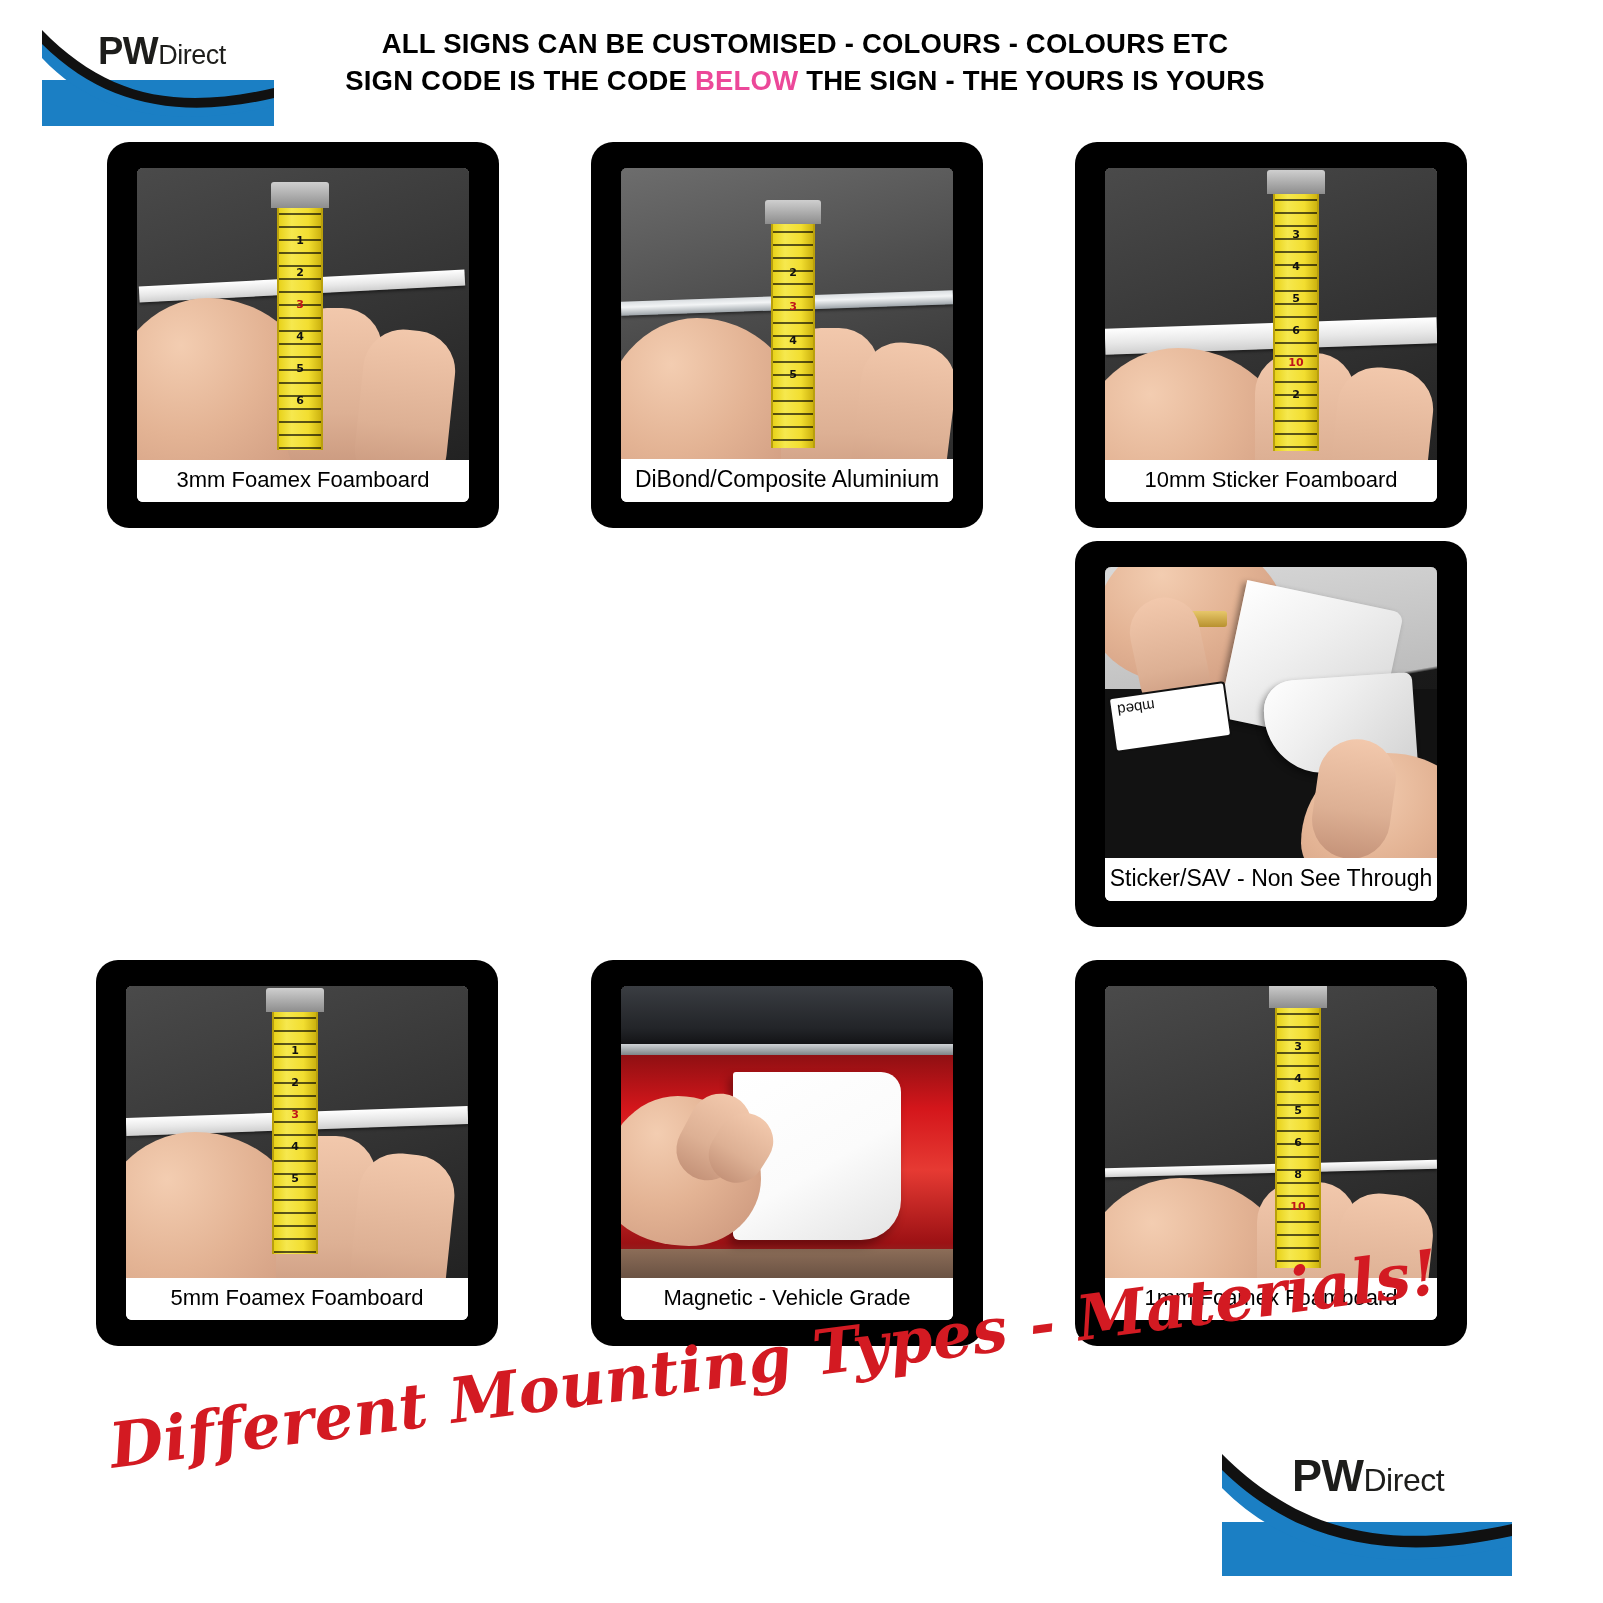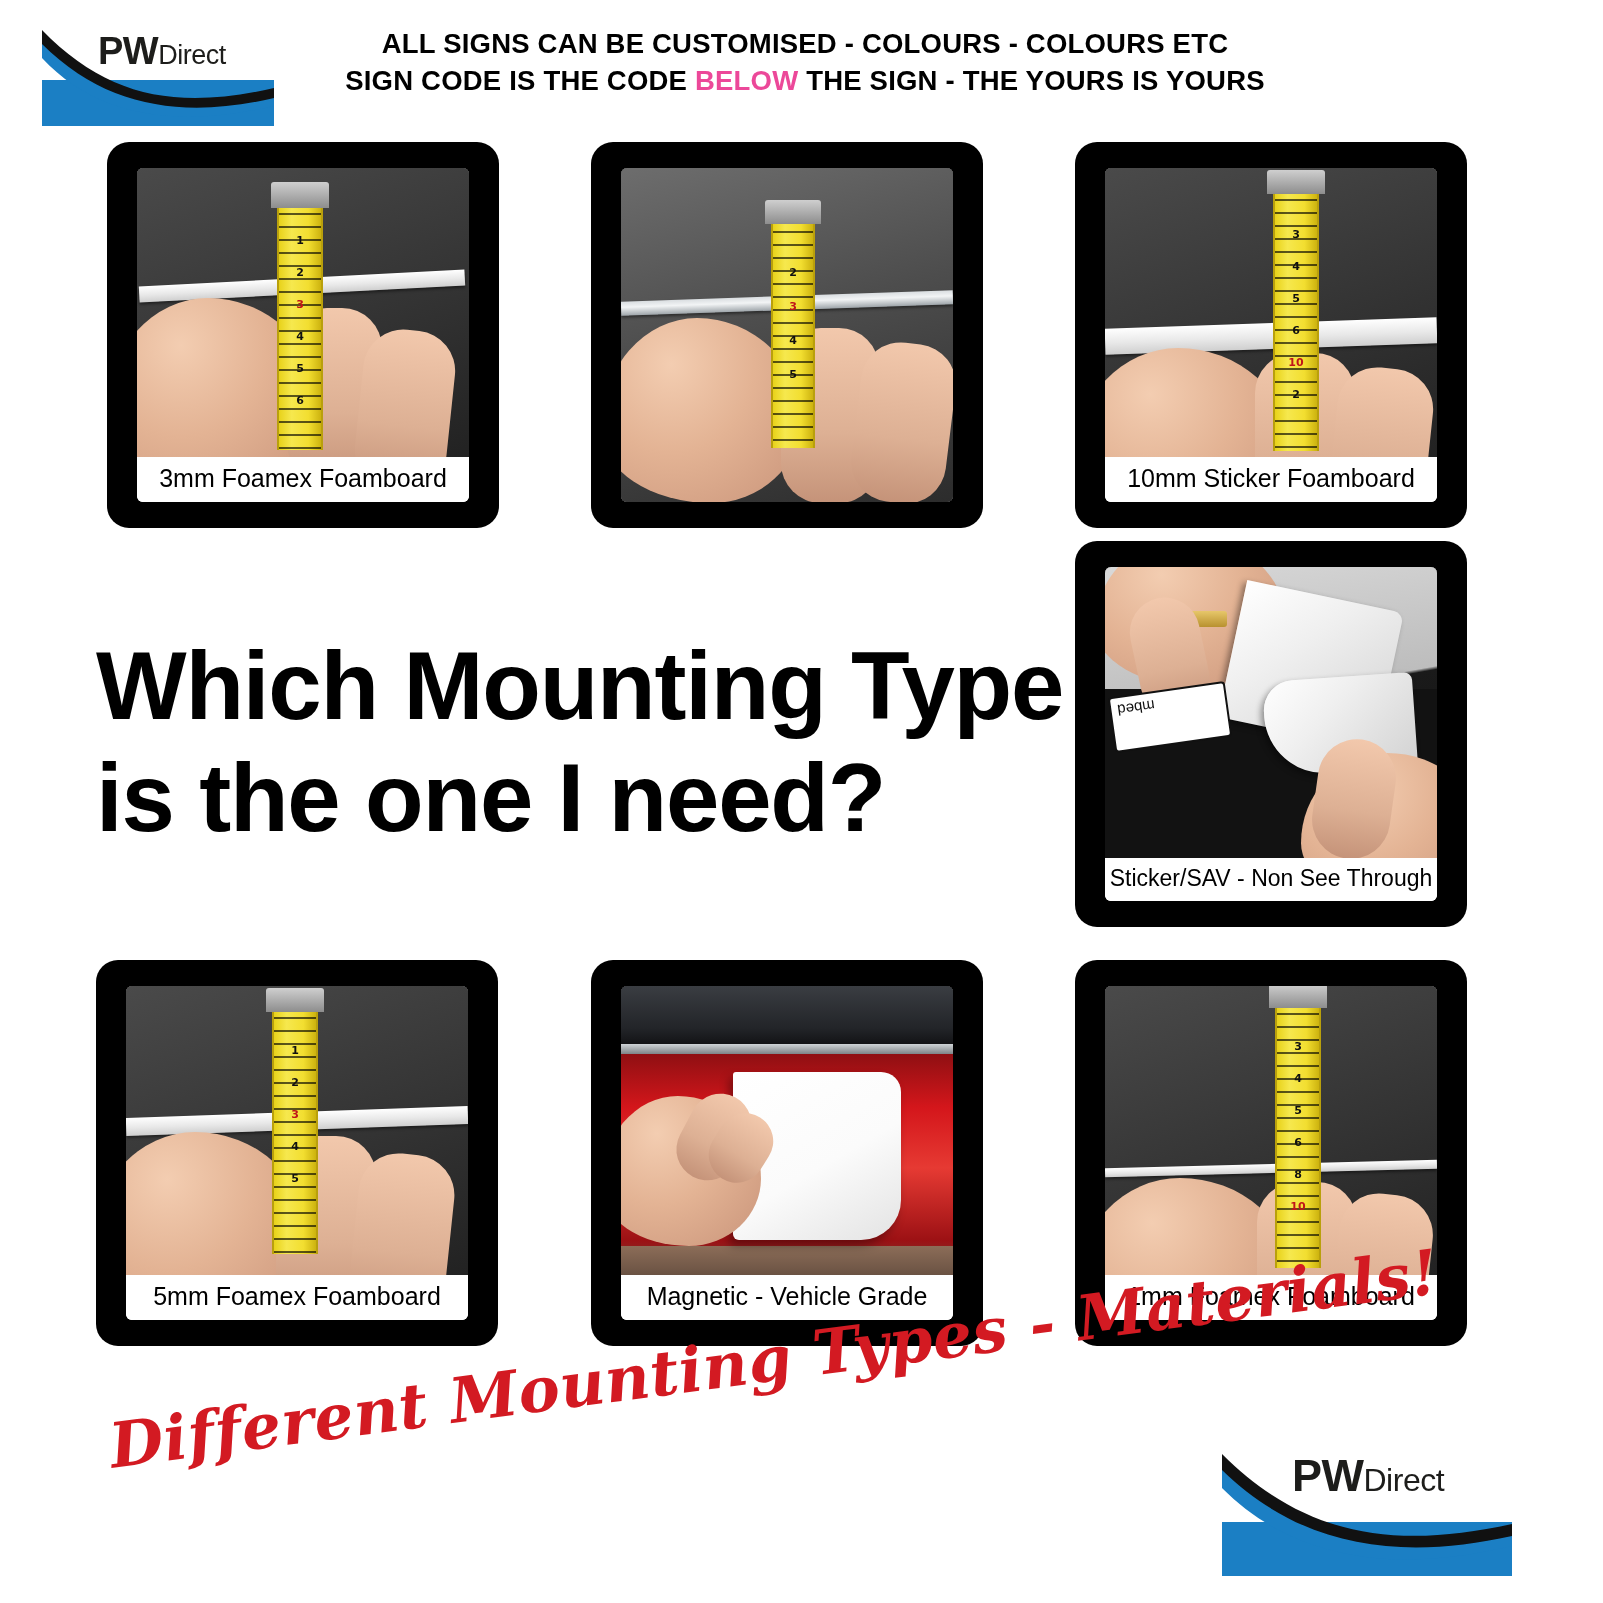--- a/index.html
+++ b/index.html
@@ -69,21 +69,21 @@
     width: 100%;
     flex: 1 1 auto;
     overflow: hidden;
     background: #2b2b2b;
   }
   .caption {
     flex: 0 0 auto;
     background: #ffffff;
     color: #000000;
     text-align: center;
-    font-size: 25px;
+    font-size: 22px;
     line-height: 1.0;
     padding: 9px 2px 11px 2px;
     white-space: nowrap;
     overflow: hidden;
   }
   .caption.sm { font-size: 23px; }
 
   
   .bg-dark {
     position: absolute; inset: 0;
@@ -268,20 +268,21 @@
         <div class="finger" style="left:235px; top:175px; width:95px; height:160px; transform:rotate(7deg);"></div>
         <div class="tape" style="left:150px; top:50px; width:44px; height:230px;">
           <div class="tape-marks"></div>
           <div class="tape-num" style="top:48px;">2</div>
           <div class="tape-num red" style="top:82px;">3</div>
           <div class="tape-num" style="top:116px;">4</div>
           <div class="tape-num" style="top:150px;">5</div>
         </div>
         <div class="tape-clip" style="left:144px; top:32px; width:56px; height:24px;"></div>
       </div>
+      <div class="caption sm">DiBond/Composite Aluminium</div>
     </div>
   </div>
 
   <div class="card" style="left:1075px; top:142px; width:392px; height:386px;">
     <div class="card-inner" style="left:30px; top:26px; width:332px; height:334px;">
       <div class="photo">
         <div class="bg-dark"></div>
         <div class="board" style="left:0px; top:155px; width:332px; height:26px; transform:rotate(-2deg);"></div>
         <div class="hand" style="left:-30px; top:180px; width:215px; height:185px;"></div>
         <div class="finger" style="left:150px; top:185px; width:100px; height:175px;"></div>
@@ -314,24 +315,20 @@
         <div class="sticker-label" style="left:6px; top:122px; width:118px; height:56px;">
           <span>mbed</span>
         </div>
         <div class="hand" style="left:196px; top:186px; width:180px; height:150px;"></div>
         <div class="finger" style="left:210px; top:172px; width:78px; height:120px; transform:rotate(8deg);"></div>
       </div>
       <div class="caption sm">Sticker/SAV - Non See Through</div>
     </div>
   </div>
 
-  <div class="headline">
-    <div>Which Mounting Type</div>
-    <div>is the one I need?</div>
-  </div>
 
   <div class="card" style="left:96px; top:960px; width:402px; height:386px;">
     <div class="card-inner" style="left:30px; top:26px; width:342px; height:334px;">
       <div class="photo">
         <div class="bg-dark"></div>
         <div class="board" style="left:0px; top:126px; width:342px; height:18px; transform:rotate(-2deg);"></div>
         <div class="hand" style="left:-34px; top:146px; width:215px; height:190px;"></div>
         <div class="finger" style="left:150px; top:150px; width:100px; height:180px;"></div>
         <div class="finger" style="left:228px; top:168px; width:96px; height:165px; transform:rotate(6deg);"></div>
         <div class="tape" style="left:146px; top:18px; width:46px; height:250px;">

